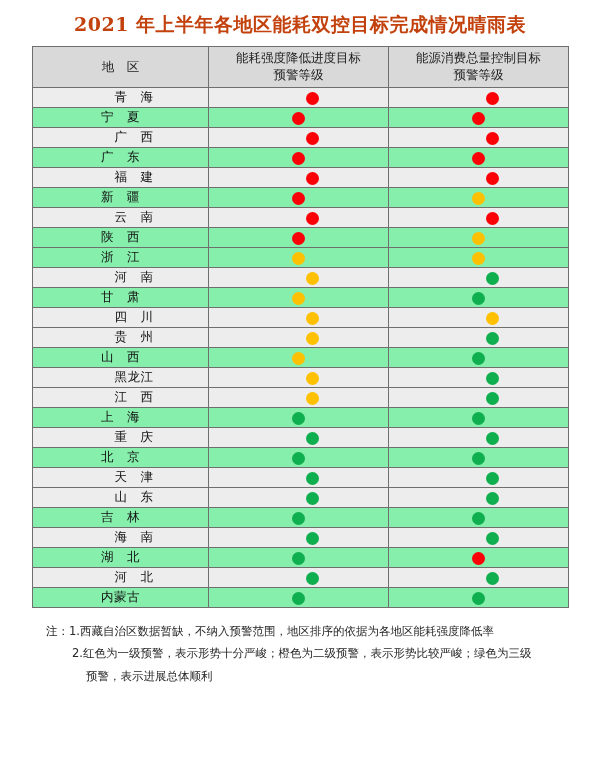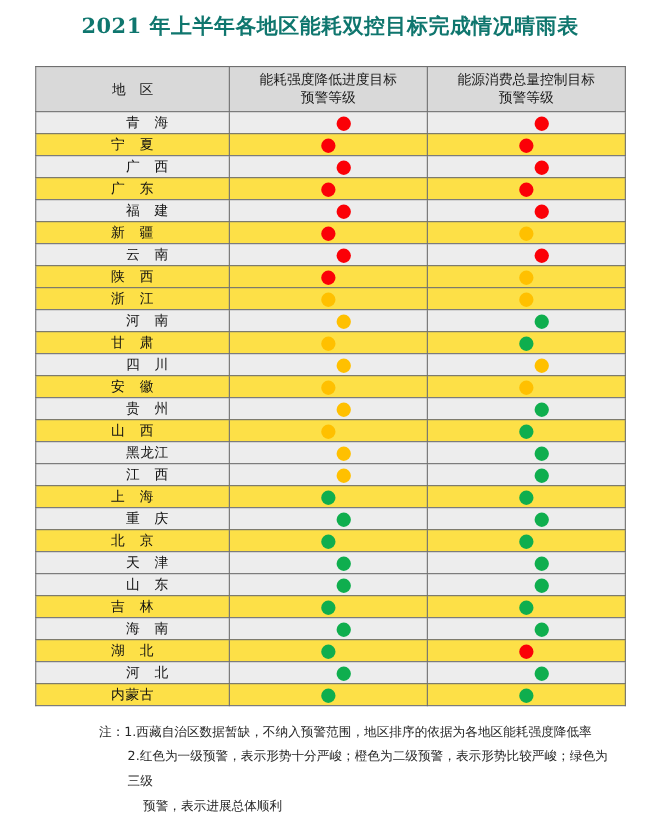--- a/index.html
+++ b/index.html
@@ -18,23 +18,23 @@
     width: 600px;
     height: 758px;
     box-sizing: border-box;
   }
   .title {
     text-align: center;
     font-family: "DejaVu Serif", "Liberation Serif", serif;
     font-weight: bold;
     font-size: 19px;
     letter-spacing: 0.5px;
-    color: #0f766e;
+    color: #c2410c;
     padding-top: 13px;
-    padding-bottom: 24px;
+    padding-bottom: 10px;
     line-height: 1.2;
   }
   .table-wrap {
     margin: 0 32px 0 32px;
     width: 600px;
   }
   table.sheet {
     border-collapse: collapse;
     width: 536px;
     table-layout: fixed;
@@ -60,21 +60,21 @@
     line-height: 1.45;
     font-family: "DejaVu Sans", "Liberation Sans", sans-serif;
     vertical-align: middle;
     text-align: center;
   }
   thead th .hdr-l1 { display: block; }
   thead th .hdr-l2 { display: block; font-family: Liberation Mono, monospace; }
 
   tbody tr { height: 19.8px; }
   tbody tr.odd  td { background: #ededed; padding-left: 27px; }
-  tbody tr.even td { background: #fde047; }
+  tbody tr.even td { background: #86efac; }
 
   td.region {
     text-align: center;
     font-size: 12.5px;
     color: #111111;
     letter-spacing: 0.5px;
     white-space: nowrap;
     vertical-align: middle;
   }
   td.dotcell {
@@ -95,21 +95,20 @@
   .notes {
     margin: 12px 46px 0 46px;
     font-size: 11.5px;
     color: #262626;
     line-height: 1.95;
     font-family: "DejaVu Sans", "Liberation Sans", sans-serif;
   }
   .note-row {
     display: block;
     text-indent: 0;
-    margin-left: 44px;
   }
   .note-line1 { padding-left: 0px; }
   .note-line2 { padding-left: 26px; }
   .note-line3 { padding-left: 40px; }
 </style>
 </head>
 <body>
 
 <div class="page">
 
@@ -191,25 +190,20 @@
           <tr class="even">
             <td class="region">甘　肃</td>
             <td class="dotcell"><span class="dot orange"></span></td>
             <td class="dotcell"><span class="dot green"></span></td>
           </tr>
           <tr class="odd">
             <td class="region">四　川</td>
             <td class="dotcell"><span class="dot orange"></span></td>
             <td class="dotcell"><span class="dot orange"></span></td>
           </tr>
-          <tr class="even">
-            <td class="region">安　徽</td>
-            <td class="dotcell"><span class="dot orange"></span></td>
-            <td class="dotcell"><span class="dot orange"></span></td>
-          </tr>
           <tr class="odd">
             <td class="region">贵　州</td>
             <td class="dotcell"><span class="dot orange"></span></td>
             <td class="dotcell"><span class="dot green"></span></td>
           </tr>
           <tr class="even">
             <td class="region">山　西</td>
             <td class="dotcell"><span class="dot orange"></span></td>
             <td class="dotcell"><span class="dot green"></span></td>
           </tr>

